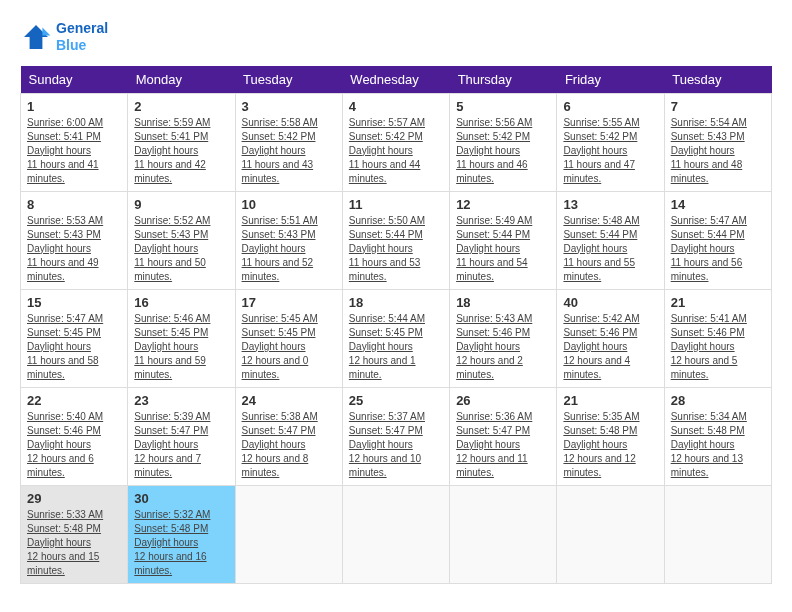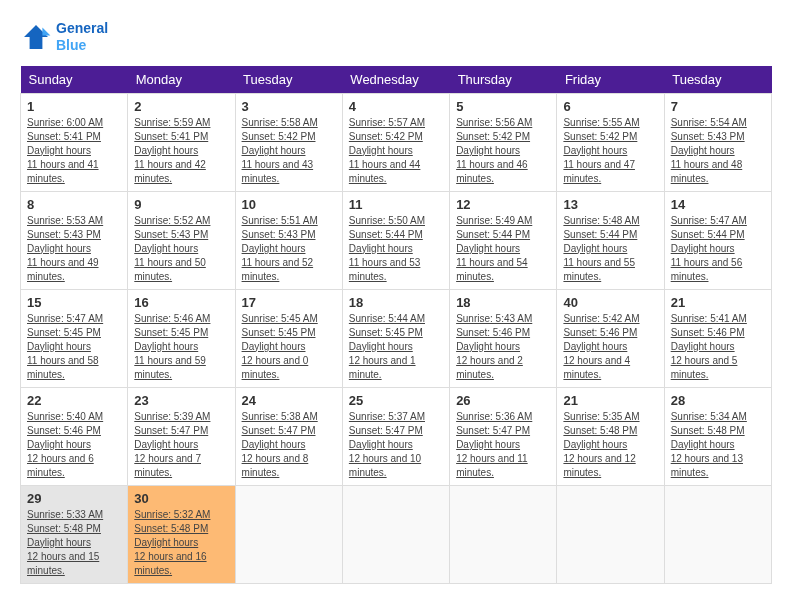--- a/index.html
+++ b/index.html
@@ -242,21 +242,21 @@
         <td>
           <span class="day-number">28</span>
           <div class="day-info">Sunrise: 5:34 AM<br>Sunset: 5:48 PM<br>Daylight hours<br>12 hours and 13 minutes.</div>
         </td>
       </tr>
       <tr class="week-row">
         <td style="background: #e5e5e5;">
           <span class="day-number">29</span>
           <div class="day-info">Sunrise: 5:33 AM<br>Sunset: 5:48 PM<br>Daylight hours<br>12 hours and 15 minutes.</div>
         </td>
-        <td style="background: #fdba74;">
+        <td style="background: #7dd3fc;">
           <span class="day-number">30</span>
           <div class="day-info">Sunrise: 5:32 AM<br>Sunset: 5:48 PM<br>Daylight hours<br>12 hours and 16 minutes.</div>
         </td>
         <td class="empty-cell" style="background: rgb(245, 245, 245);"></td>
         <td class="empty-cell" style="background: rgb(245, 245, 245);"></td>
         <td class="empty-cell" style="background: rgb(245, 245, 245);"></td>
         <td class="empty-cell" style="background: rgb(245, 245, 245);"></td>
         <td class="empty-cell" style="background: rgb(245, 245, 245);"></td>
       </tr>
     </tbody>

